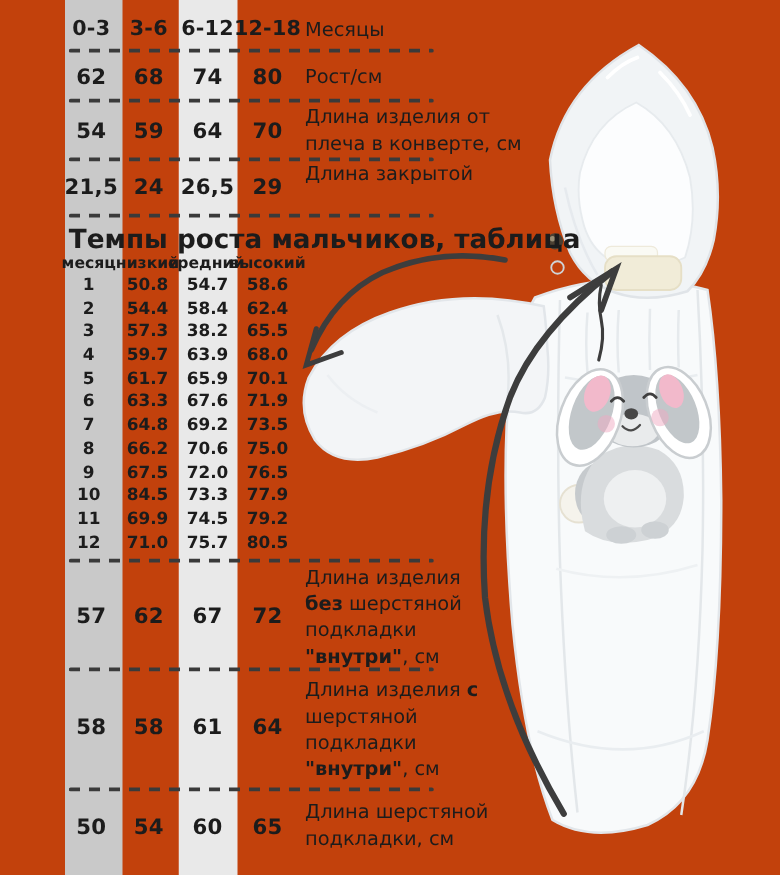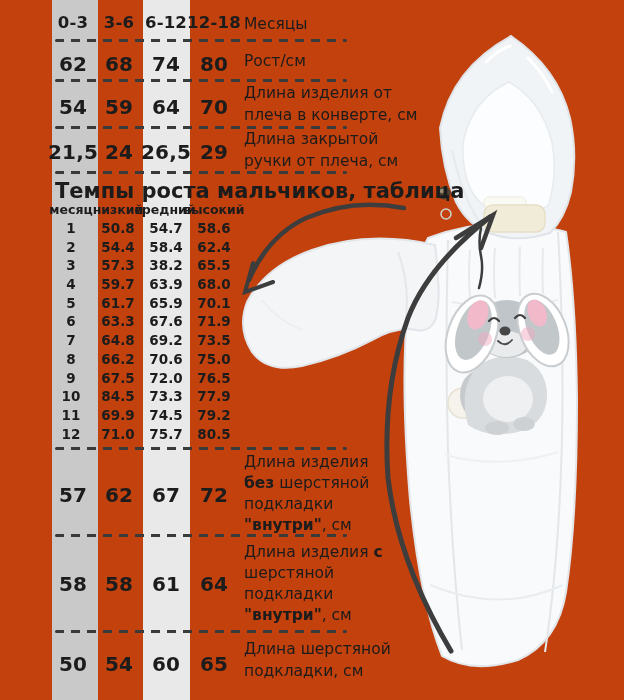--- a/index.html
+++ b/index.html
@@ -3,21 +3,21 @@
 <meta charset="utf-8">
 <style>
   html,body{margin:0;padding:0;background:#ffffff;}
   #stage{position:relative;width:624px;height:700px;overflow:hidden;background:#c2410c;
          font-family:"DejaVu Sans","Liberation Sans",sans-serif;color:#1c1c1c;}
   .band{position:absolute;top:0;height:700px;z-index:0;}
   #band1{left:52px;width:46px;background:#c9c9c9;}
   #band2{left:143px;width:47px;background:#e9e9e9;}
   #art{position:absolute;left:0;top:0;z-index:1;}
   .txt{position:absolute;z-index:2;}
-  .val{position:absolute;z-index:2;transform:translateX(-50%);font-weight:700;font-size:20px;
+  .val{position:absolute;z-index:2;transform:translateX(-50%);font-weight:700;font-size:17px;
        white-space:nowrap;letter-spacing:.2px;}
   .colhead{font-size:16.5px;}
   .p1{left:73px}.p2{left:119px}.p3{left:166px}.p4{left:214px}
   .rowlabel{position:absolute;z-index:2;left:244px;font-size:15.5px;line-height:22px;white-space:nowrap;}
   .rowlabel.l4{line-height:21px;}
   .rowlabel .b{font-weight:700;}
   .dash{position:absolute;z-index:2;left:55px;width:292px;height:3px;border-radius:2px;
         background:repeating-linear-gradient(90deg,#3a3a3a 0 9px,transparent 9px 16px);}
   #gtitle{position:absolute;z-index:2;left:55px;top:179px;font-size:21px;font-weight:700;white-space:nowrap;}
   .ghead{position:absolute;z-index:2;top:202px;transform:translateX(-50%);font-size:12.5px;font-weight:700;}
@@ -130,21 +130,20 @@
       <div><span>плеча в конверте, см</span></div>
     </div>
   <div class="dash" style="top:126px"></div>
 
   <span class="val p1" style="top:140px">21,5</span>
   <span class="val p2" style="top:140px">24</span>
   <span class="val p3" style="top:140px">26,5</span>
   <span class="val p4" style="top:140px">29</span>
   <div class="rowlabel" style="top:128px">
       <div><span>Длина закрытой</span></div>
-      <div><span>ручки от плеча, см</span></div>
     </div>
   <div class="dash" style="top:171px"></div>
 
   <div id="gtitle" class="txt">Темпы роста мальчиков, таблица</div>
   <span class="ghead g1">месяц</span>
   <span class="ghead g2">низкий</span>
   <span class="ghead g3">средний</span>
   <span class="ghead g4">высокий</span>
   <div id="growth-rows">
 

